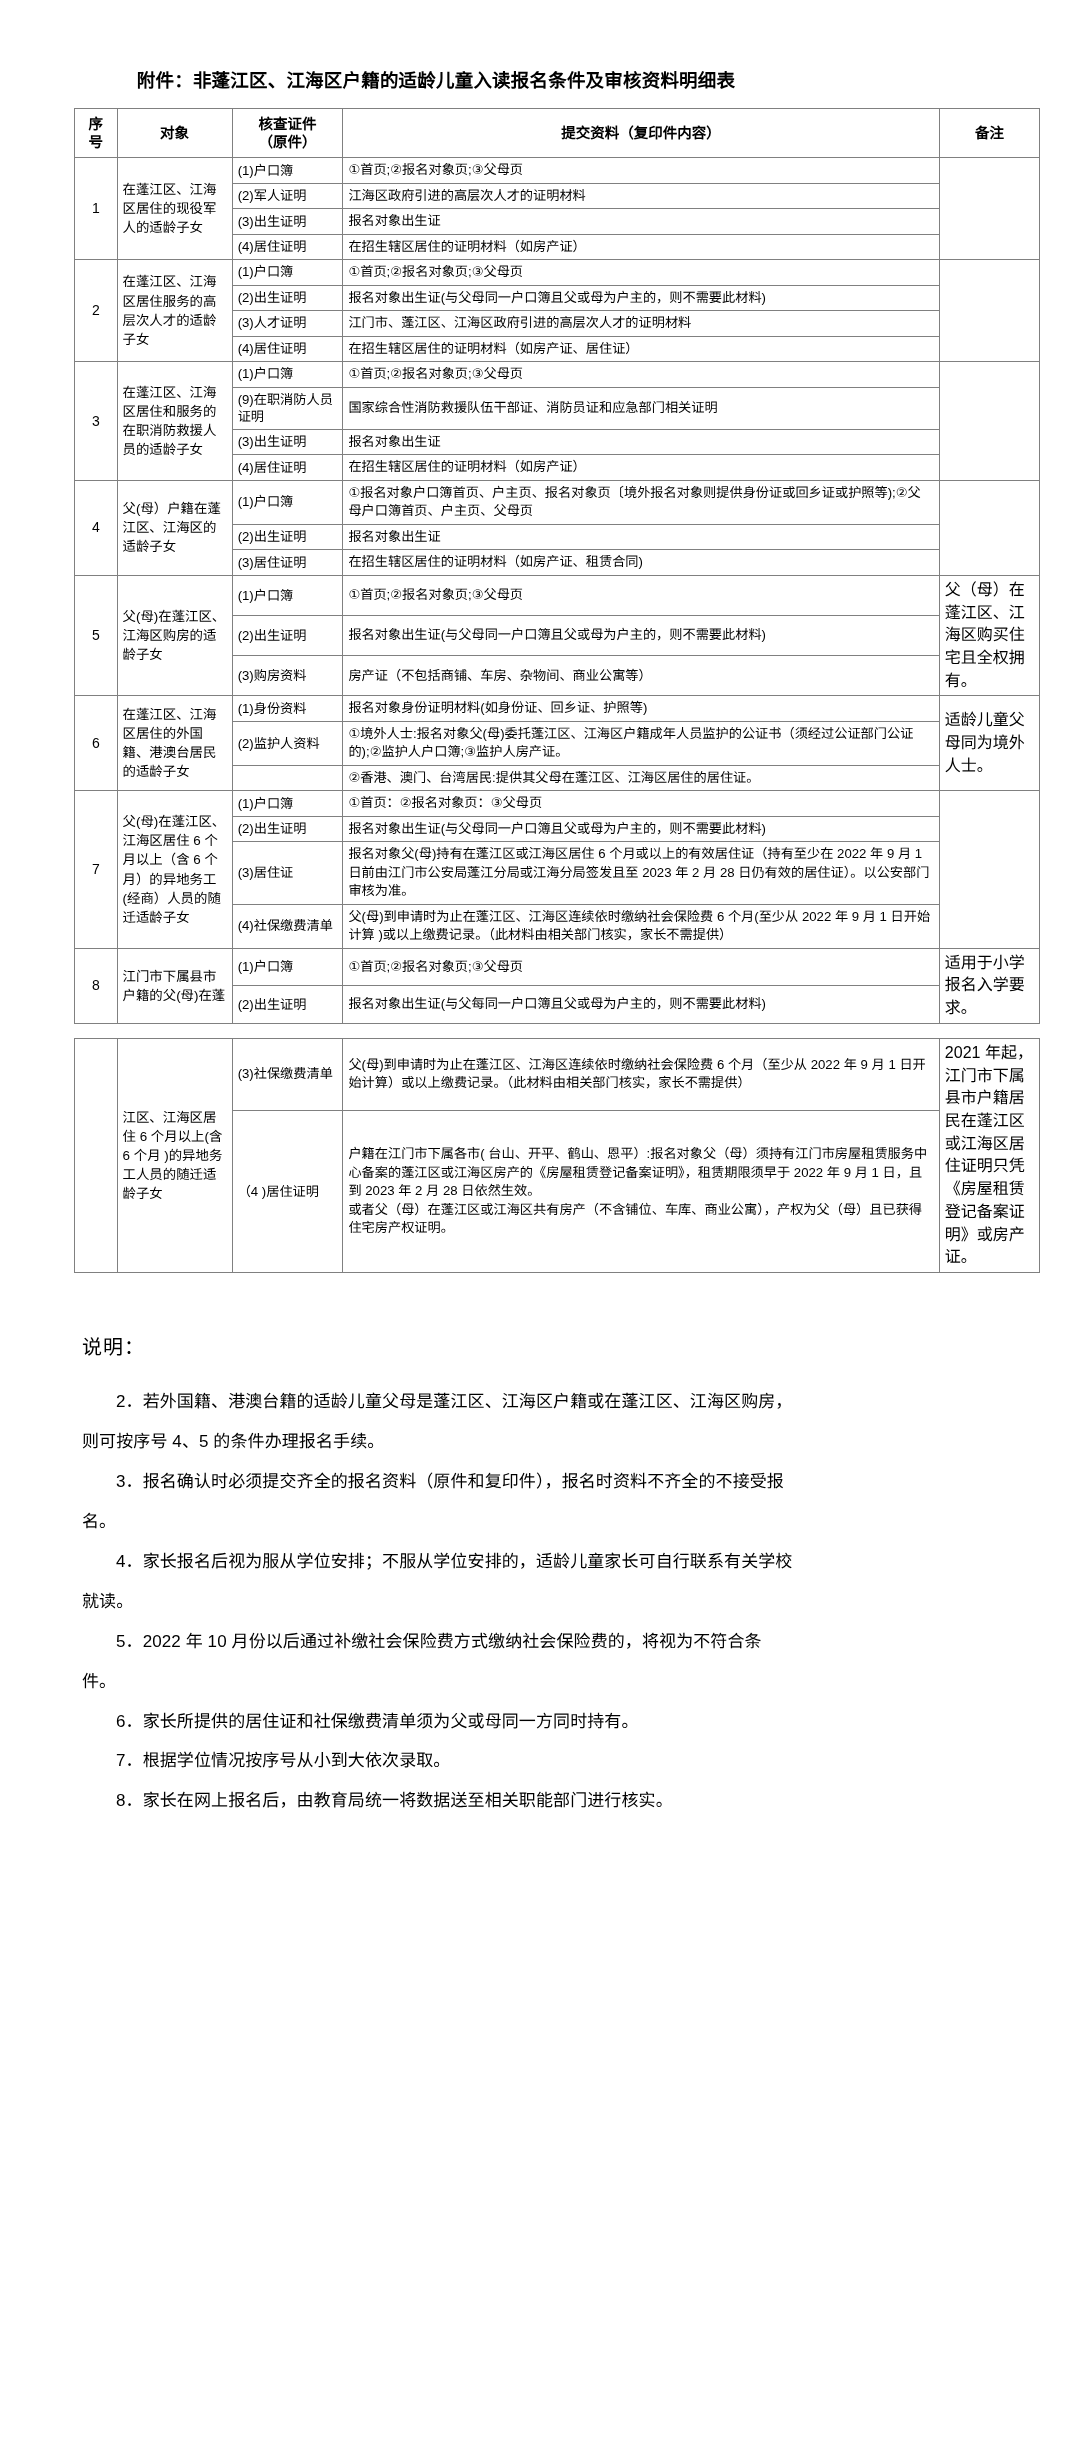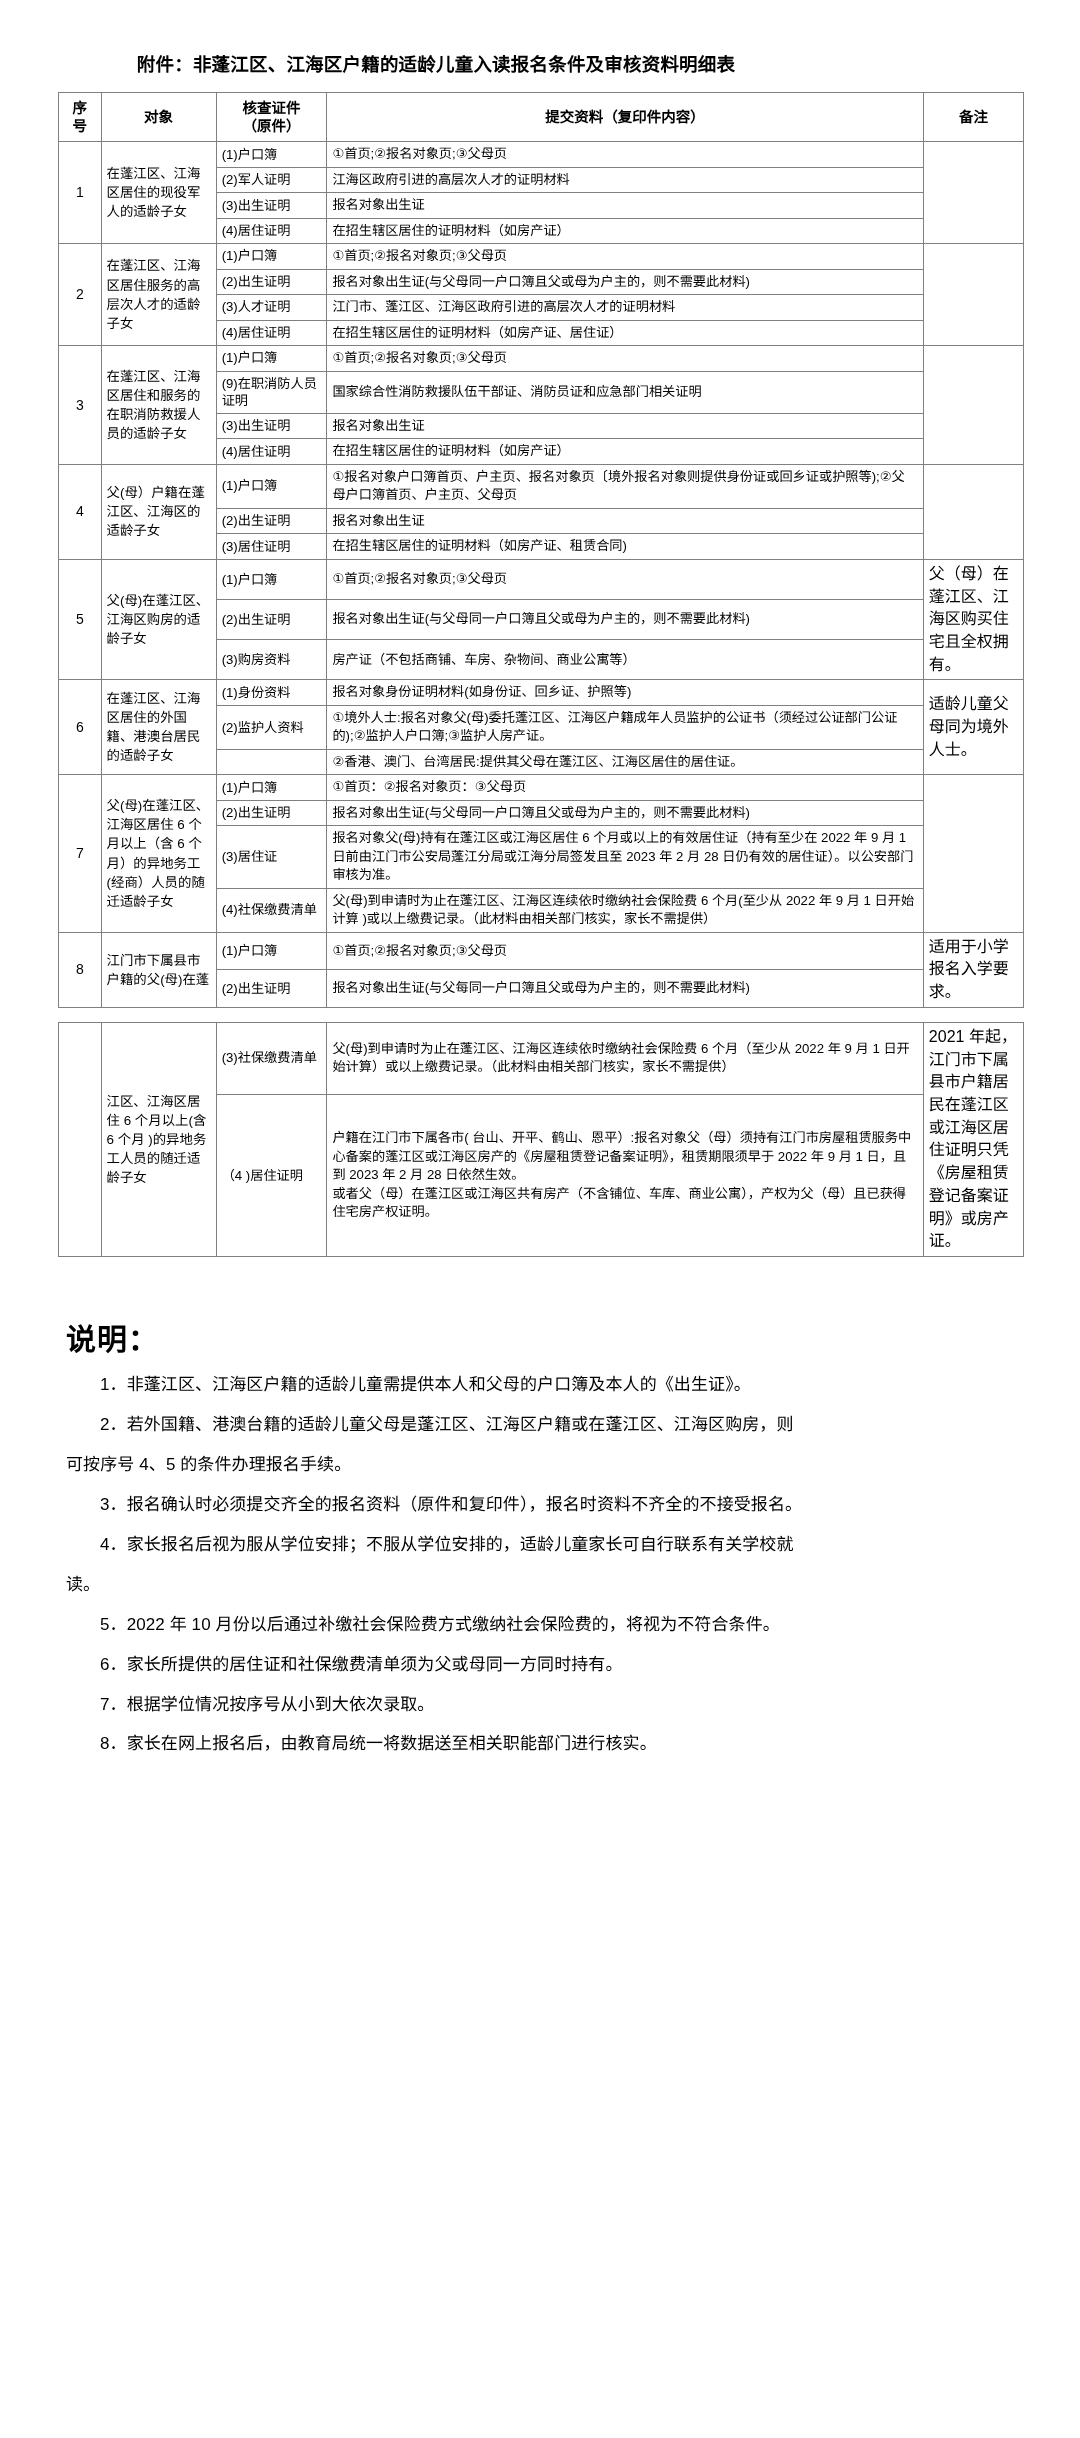--- a/index.html
+++ b/index.html
@@ -12,21 +12,21 @@
     width: 1080px;
     min-height: 2438px;
     font-family: "Liberation Sans", "DejaVu Sans", sans-serif;
     color: #000000;
     -webkit-font-smoothing: antialiased;
   }
   .page {
     width: 872px;
     min-height: 2438px;
     box-sizing: border-box;
-    padding: 0;
+    padding: 16px;
     position: relative;
   }
 
   
   .doc-title {
     text-align: center;
     font-size: 18.5px;
     font-weight: bold;
     letter-spacing: 0.2px;
     padding-top: 52px;
@@ -89,23 +89,23 @@
   }
   .tbl-gap { height: 14px; }
 
   
   .notes {
     padding: 0 62px 40px 66px;
     box-sizing: border-box;
     margin-top: 58px;
   }
   .notes-title {
-    font-size: 30px;
-    font-weight: bold;
-    margin-bottom: 6px;
+    font-size: 20px;
+    font-weight: normal;
+    margin-bottom: 22px;
     letter-spacing: 1px;
   }
   .note-item {
     font-size: 17px;
     line-height: 2.35;
     text-indent: 34px;
     margin: 0;
     letter-spacing: 0.1px;
   }
 </style>
@@ -359,21 +359,20 @@
               <div>或者父（母）在蓬江区或江海区共有房产（不含铺位、车库、商业公寓），产权为父（母）且已获得住宅房产权证明。</div>
             </td>
           </tr>
         </tbody>
     </table>
   </div>
 
   <div class="notes">
     <div class="notes-title">说明：</div>
     <div id="notes-list">
-        <p class="note-item">1．非蓬江区、江海区户籍的适龄儿童需提供本人和父母的户口簿及本人的《出生证》。</p>
         <p class="note-item">2．若外国籍、港澳台籍的适龄儿童父母是蓬江区、江海区户籍或在蓬江区、江海区购房，则可按序号 4、5 的条件办理报名手续。</p>
         <p class="note-item">3．报名确认时必须提交齐全的报名资料（原件和复印件），报名时资料不齐全的不接受报名。</p>
         <p class="note-item">4．家长报名后视为服从学位安排；不服从学位安排的，适龄儿童家长可自行联系有关学校就读。</p>
         <p class="note-item">5．2022 年 10 月份以后通过补缴社会保险费方式缴纳社会保险费的，将视为不符合条件。</p>
         <p class="note-item">6．家长所提供的居住证和社保缴费清单须为父或母同一方同时持有。</p>
         <p class="note-item">7．根据学位情况按序号从小到大依次录取。</p>
         <p class="note-item">8．家长在网上报名后，由教育局统一将数据送至相关职能部门进行核实。</p>
       </div>
   </div>
 

